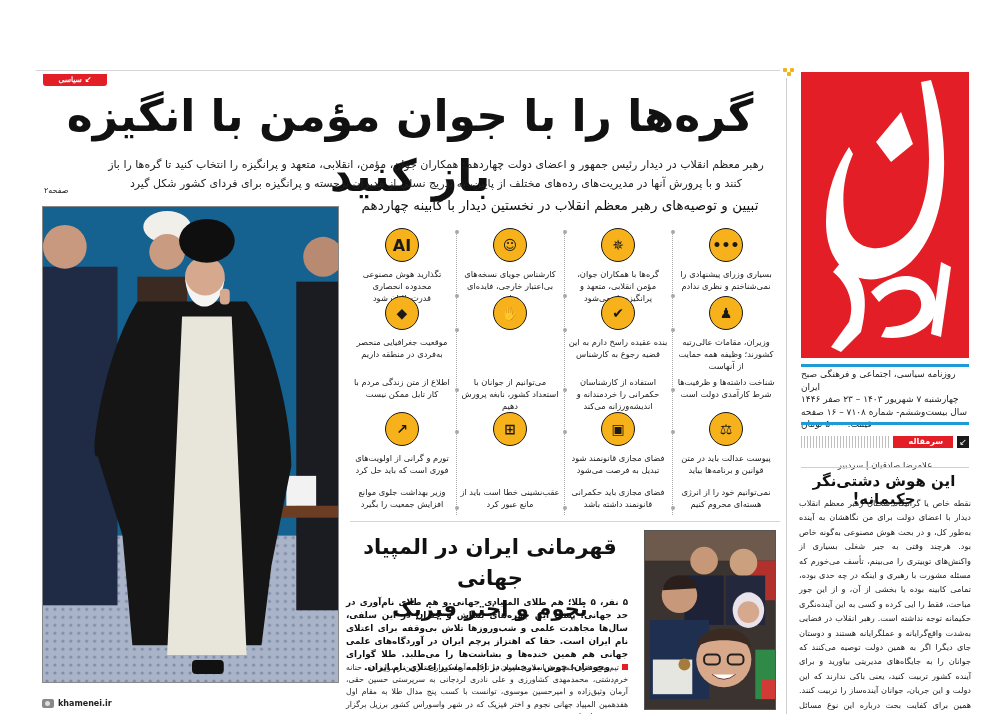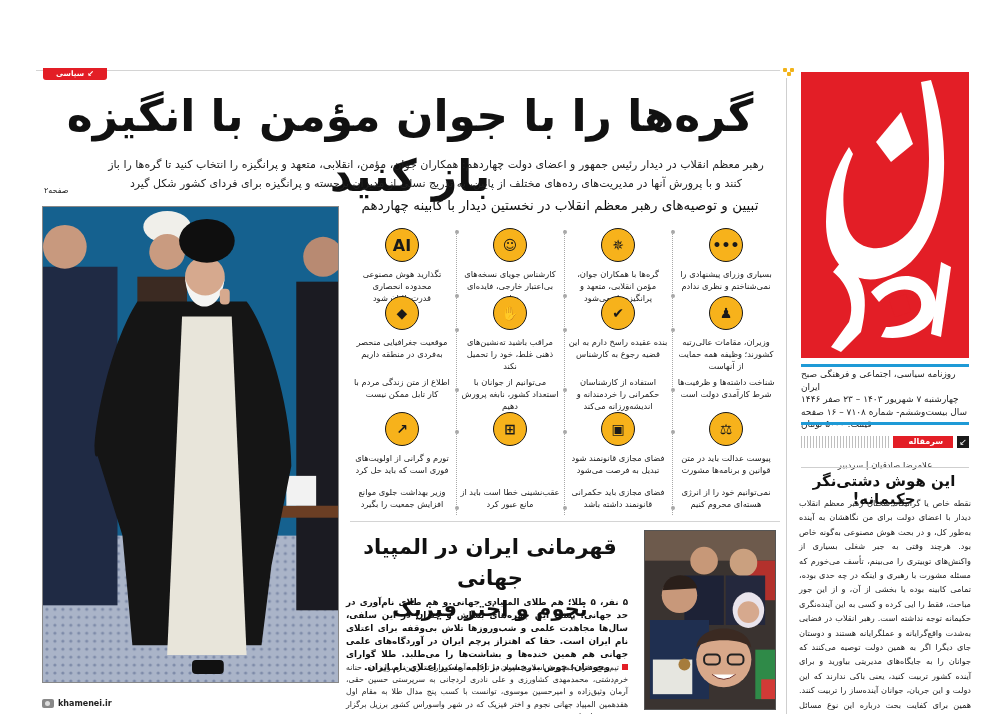--- a/index.html
+++ b/index.html
@@ -19,21 +19,21 @@
   .editorial-header .arrow-box { width: 12px; height: 12px; background: #1a1a1a; color: #fff; font-size: 9px; line-height: 12px; text-align: center; margin-left: 4px; }
   .editorial-header .label { background: #e31e26; color: #fff; font-size: 8px; line-height: 12px; height: 12px; padding: 0 10px; width: 60px; text-align: right; font-weight: bold; }
   .editorial-header .stripes { flex: 1; height: 12px; background: repeating-linear-gradient(90deg, #bfbfbf 0 1px, #fff 1px 3px); margin-right: 2px; }
   .editorial-author { position: absolute; left: 801px; top: 460px; width: 168px; text-align: center; font-size: 8.5px; color: #333; }
   .editorial-sep { position: absolute; left: 801px; top: 467px; width: 168px; height: 1px; background: #cfcfcf; }
   .editorial-title { position: absolute; left: 796px; top: 472px; width: 176px; text-align: center; font-size: 15px; font-weight: bold; color: #111; }
   .editorial-body { position: absolute; left: 799px; top: 496px; width: 172px; font-size: 8.2px; line-height: 14.4px; text-align: justify; color: #222; }
 
   
   .top-rule { position: absolute; left: 36px; top: 70px; width: 744px; height: 1px; background: #d4d4d4; }
-  .section-tag { position: absolute; left: 43px; top: 68px; width: 64px; height: 12px; background: #e31e26; border-radius: 0 0 3px 3px; color: #fff; font-size: 7.5px; line-height: 12px; text-align: center; font-weight: bold; }
+  .section-tag { position: absolute; left: 43px; top: 74px; width: 64px; height: 12px; background: #e31e26; border-radius: 0 0 3px 3px; color: #fff; font-size: 7.5px; line-height: 12px; text-align: center; font-weight: bold; font-family: Liberation Serif, serif; }
   .section-tag .tag-icon { font-size: 8px; margin-left: 3px; }
   .headline { position: absolute; left: 60px; top: 86px; width: 700px; text-align: center; font-size: 44px; font-weight: bold; line-height: 60px; color: #111; letter-spacing: -1px; }
   .lead { position: absolute; left: 100px; top: 155px; width: 672px; text-align: center; font-size: 11px; line-height: 19px; color: #222; }
   .page-ref { position: absolute; left: 44px; top: 186px; font-size: 8px; color: #222; }
 
   
   .main-photo { position: absolute; left: 42px; top: 206px; width: 297px; height: 477px; border: 1px solid #888; overflow: hidden; background: #155a86; }
   .main-photo svg { width: 100%; height: 100%; display: block; }
   .photo-credit { position: absolute; left: 42px; top: 699px; font-size: 8px; font-weight: bold; color: #222; display: flex; align-items: center; direction: ltr; }
   .photo-credit .cam { width: 12px; height: 9px; background: #888; border-radius: 2px; margin-right: 4px; position: relative; }
@@ -178,21 +178,21 @@
       <div class="info-icon">•••</div>
       <div class="info-text">بسیاری وزرای پیشنهادی را نمی‌شناختم و نظری ندادم</div>
     </div>
     <div class="info-item" style="top:72px">
       <div class="info-icon">♟</div>
       <div class="info-text">وزیران، مقامات عالی‌رتبه کشورند؛ وظیفه همه حمایت از آنهاست</div>
     </div>
     <div class="info-extra" style="top:152px">شناخت داشته‌ها و ظرفیت‌ها شرط کارآمدی دولت است</div>
     <div class="info-item" style="top:188px">
       <div class="info-icon">⚖</div>
-      <div class="info-text">پیوست عدالت باید در متن قوانین و برنامه‌ها مشورت</div>
+      <div class="info-text">پیوست عدالت باید در متن قوانین و برنامه‌ها بیاید</div>
     </div>
     <div class="info-extra" style="top:262px">نمی‌توانیم خود را از انرژی هسته‌ای محروم کنیم</div>
   </div>
 
   <div class="info-col" style="left:216px">
     <div class="info-item" style="top:4px">
       <div class="info-icon">✵</div>
       <div class="info-text">گره‌ها با همکاران جوان، مؤمن انقلابی، متعهد و پرانگیزه باز می‌شود</div>
     </div>
     <div class="info-item" style="top:72px">
@@ -207,21 +207,20 @@
     <div class="info-extra" style="top:262px">فضای مجازی باید حکمرانی قانونمند داشته باشد</div>
   </div>
 
   <div class="info-col" style="left:108px">
     <div class="info-item" style="top:4px">
       <div class="info-icon">☺</div>
       <div class="info-text">کارشناس جویای نسخه‌های بی‌اعتبار خارجی، فایده‌ای ندارد</div>
     </div>
     <div class="info-item" style="top:72px">
       <div class="info-icon">✋</div>
-      <div class="info-text">مراقب باشید تە‌نشین‌های ذهنی غلط، خود را تحمیل نکند</div>
     </div>
     <div class="info-extra" style="top:152px">می‌توانیم از جوانان با استعداد کشور، نابغه پرورش دهیم</div>
     <div class="info-item" style="top:188px">
       <div class="info-icon">⊞</div>
     </div>
     <div class="info-extra" style="top:262px">عقب‌نشینی خطا است باید از مانع عبور کرد</div>
   </div>
 
   <div class="info-col" style="left:0">
     <div class="info-item" style="top:4px">

